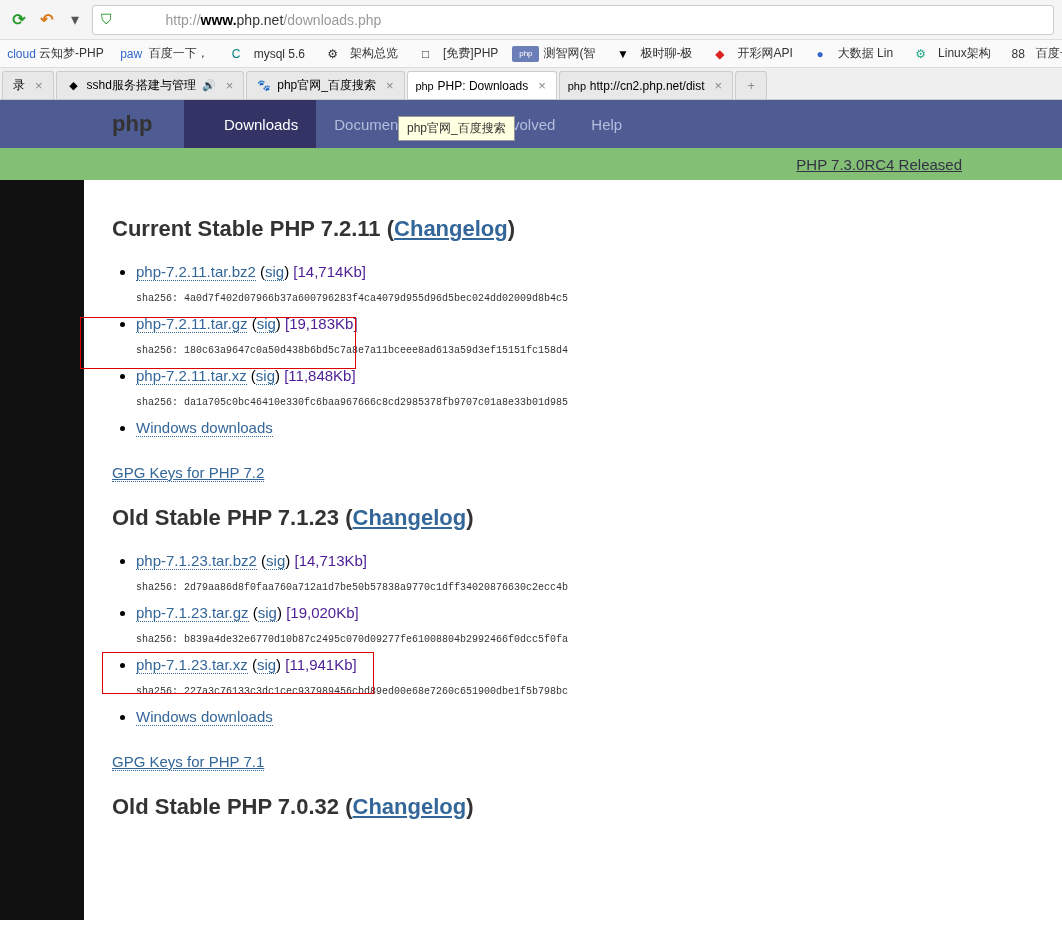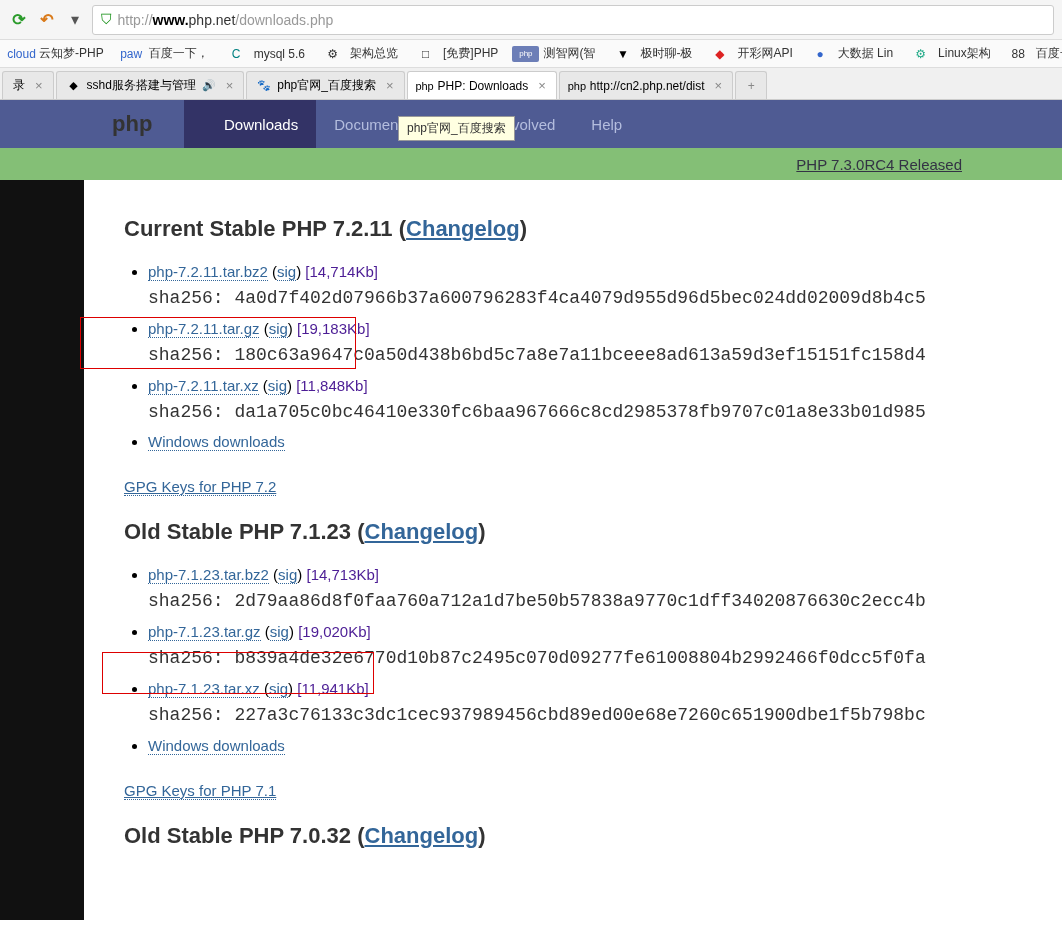--- a/index.html
+++ b/index.html
@@ -5,21 +5,21 @@
   * { box-sizing: border-box; margin: 0; padding: 0; }
   body { font-family: "Microsoft YaHei", Arial, sans-serif; font-size: 13px; background: #fff; width: 1062px; }
   
   
   .toolbar-row { height: 40px; display: flex; align-items: center; padding: 4px 8px; gap: 6px; background: #f5f5f5; border-bottom: 1px solid #ddd; }
   .nav-icon { width: 22px; height: 22px; display: flex; align-items: center; justify-content: center; color: #555; font-size: 16px; cursor: pointer; }
   .nav-icon.green { color: #2b9b2b; font-weight: bold; }
   .nav-icon.orange { color: #d97a1a; font-weight: bold; }
   .addr-bar { flex: 1; height: 30px; border: 1px solid #ccc; border-radius: 3px; display: flex; align-items: center; padding: 0 8px; background: #fff; }
   .addr-shield { color: #0a8a0a; margin-right: 6px; font-size: 14px; }
-  .addr-url { font-size: 14px; color: #999; }
+  .addr-url { font-size: 14px; color: #999; margin-left: 48px; }
   .addr-url .host { color: #333; }
   .addr-url .www { font-weight: bold; color: #000; }
   
   .bookmarks-row { height: 28px; display: flex; align-items: center; padding: 0 8px; gap: 14px; background: #fafafa; border-bottom: 1px solid #ddd; font-size: 12px; overflow: hidden; white-space: nowrap; }
   .bm { display: flex; align-items: center; gap: 4px; color: #333; cursor: pointer; }
   .bm-ico { width: 27px; height: 16px; display: inline-flex; align-items: center; justify-content: center; font-size: 12px; }
   .bm-ico.blue { color: #3366cc; }
   .bm-ico.teal { color: #008080; }
   .bm-ico.php-i { background: #6c7eb7; color: #fff; font-size: 8px; border-radius: 2px; padding: 0 2px; }
   .bm-ico.green { color: #2a8; }
@@ -43,32 +43,32 @@
   .page-nav .nav-items { display: flex; margin-left: 72px; }
   .tooltip-yellow { position: absolute; left: 398px; top: 16px; background: #ffffe1; border: 1px solid #999; padding: 3px 8px; font-size: 12px; color: #333; z-index: 10; }
   
   
   .banner { height: 32px; background: #84bf76; display: flex; align-items: center; justify-content: flex-end; padding-right: 100px; }
   .banner a { color: #334; text-decoration: underline; font-size: 15px; }
   
   
   .content-wrap { display: flex; }
   .left-pad { width: 84px; background: #111; min-height: 740px; }
-  .content { flex: 1; padding: 28px 28px 28px 40px; background: #fff; }
+  .content { flex: 1; padding: 28px 28px 28px 28px; background: #fff; }
   
   h2 { font-size: 22px; color: #333; font-weight: bold; margin-bottom: 18px; margin-top: 23px; }
   h2:first-child { margin-top: 8px; }
   h2 .chlog { color: #336699; }
   
   ul.files { list-style: disc; padding-left: 24px; margin-bottom: 20px; }
   ul.files > li { margin-bottom: 4px; line-height: 1.6; font-size: 15px; }
   .flink { color: #336699; border-bottom: 1px dotted #336699; text-decoration: none; }
   .sig { color: #336699; }
   .size { color: #4c1d95; }
-  .sha { font-family: "Courier New", monospace; font-size: 18px; color: #333; }
+  .sha { font-family: "Courier New", monospace; font-size: 10px; color: #333; }
   .gpg { color: #336699; border-bottom: 1px dotted #336699; font-size: 15px; display: inline-block; margin-top: 4px; }
   
   .redbox1 { position: absolute; border: 1px solid #d00; pointer-events: none; }
   
   .watermark { position: absolute; right: 12px; bottom: 6px; color: #bbb; font-size: 22px; font-style: italic; font-family: Arial; pointer-events: none; }
   
   .main-frame { position: relative; }
 </style>
 </head>
 <body>

